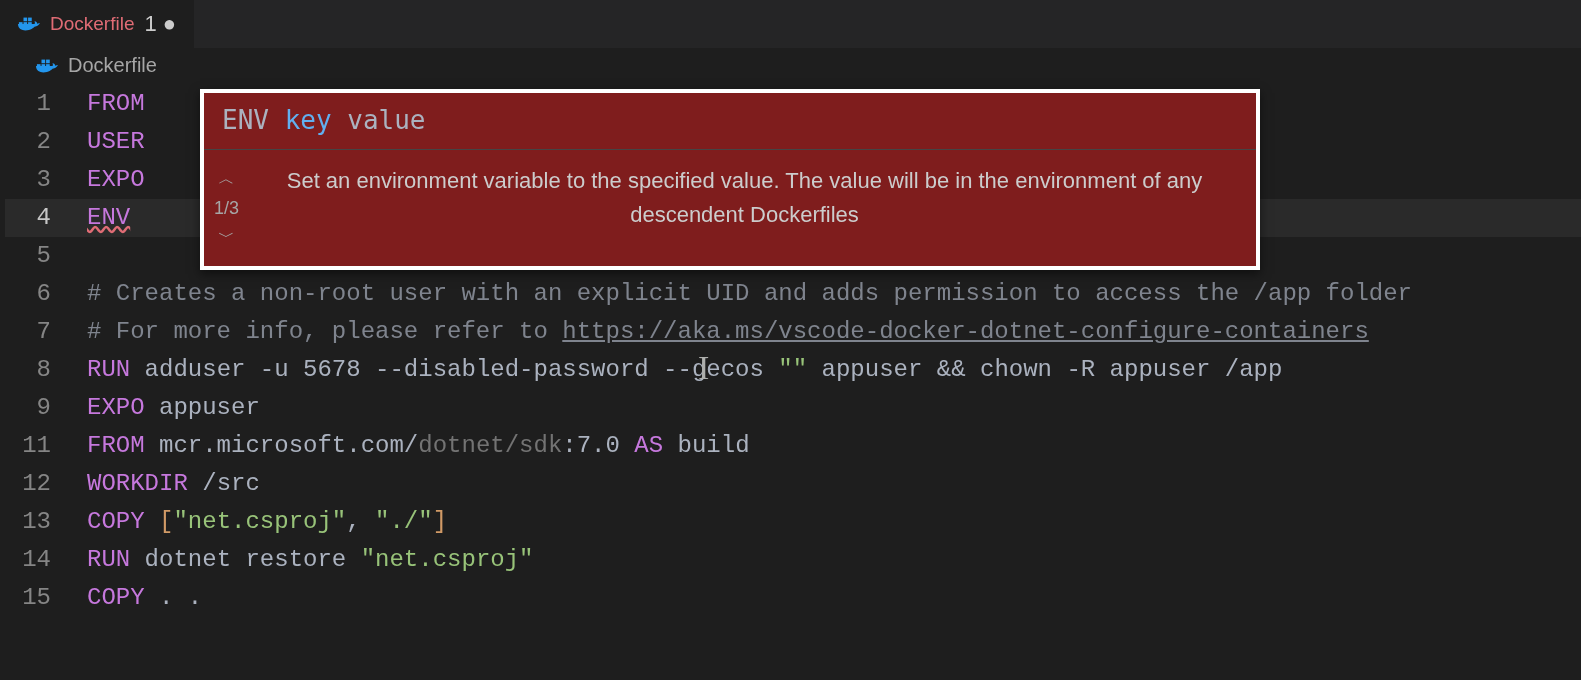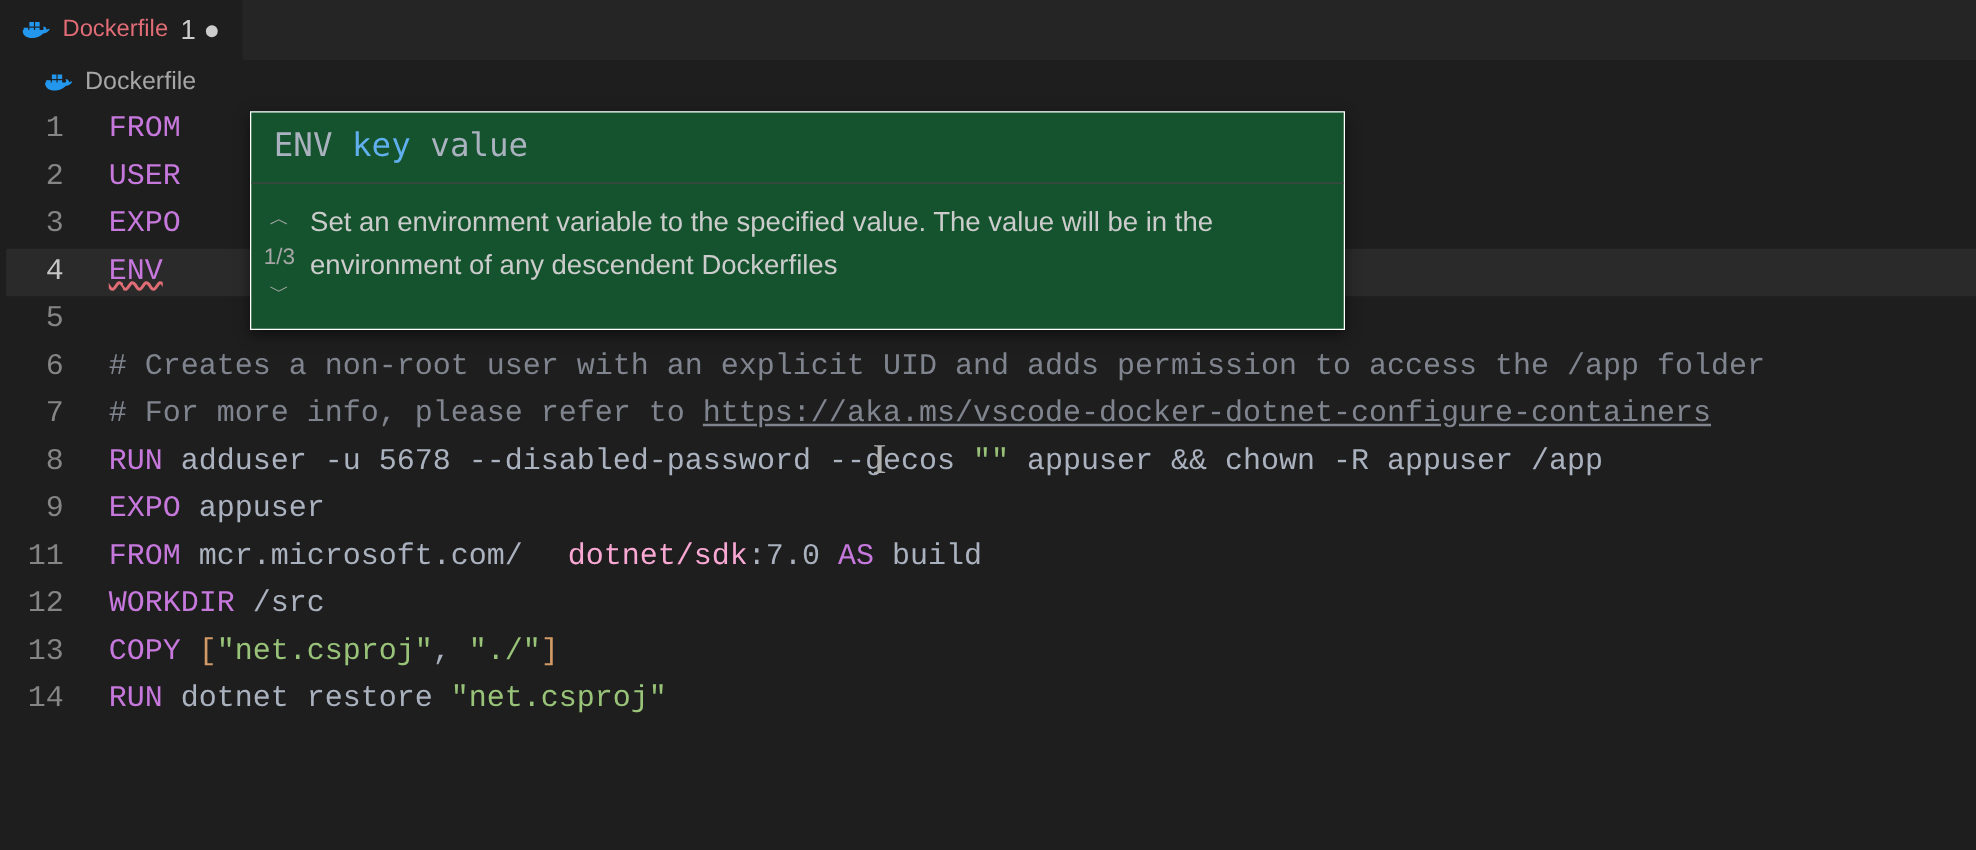--- a/index.html
+++ b/index.html
@@ -52,31 +52,31 @@
     padding-right: 36px;
     color: #858585;
   }
   .gutter-num.act { color: #c6c6c6; }
   .code { flex:1; position:relative; }
   .kw { color: #c678dd; text-align: center; }
   .str { color: #98c379; }
   .strq { color: #d19a66; }
   .cmt { color: #7f848e; }
   .lnk { color: #7f848e; text-decoration: underline; text-decoration-color: #7f848e; }
-  .op { color: #f9a8d4; margin-left: 36px; }
+  .op { color: #737373; }
   .kw2 { color: #61afef; } 
   .err { text-decoration: underline wavy #e06c75; text-decoration-skip-ink: none; }
   .plain { color: #abb2bf; }
   .hover-widget {
     position: absolute;
     left: 200px;
     top: 4px;
-    width: 876px;
-    background: #14532d;
-    border: 1px solid #ffffff;
+    width: 1060px;
+    background: #7f1d1d;
+    border: 4px solid #ffffff;
     box-shadow: 0 4px 10px rgba(0,0,0,0.5);
     font-family: "Segoe UI", Arial, sans-serif;
     z-index: 10;
   }
   .hover-sig {
     font-family: Consolas, monospace;
     font-size: 26px;
     padding: 8px 18px 10px;
     color: #abb2bf;
     border-bottom: 1px solid #454545;
@@ -93,21 +93,21 @@
     color:#a6a6a6;
   }
   .caret { cursor:pointer; font-size:16px; line-height:1; }
   .hover-desc {
     padding: 14px 18px 18px 6px;
     font-size: 22px;
     color: #cccccc;
     line-height: 1.55;
   }
   .hover-desc p { margin-bottom: 14px; }
-  .hover-desc p:last-child { margin-bottom: 16px; }
+  .hover-desc p:last-child { margin-bottom: 16px; text-align: center; }
   .cursor-caret {
     position:absolute;
     width:2px;
     height:32px;
     background:#aeafad;
     left: 201px;
     top: 117px;
   }
   .ibeam {
     position:absolute;
@@ -183,15 +183,16 @@
   <div class="line active"><span class="gutter-num act">4</span><span class="code"><span class="kw err">ENV</span><span> </span></span></div>
   <div class="line"><span class="gutter-num">5</span><span class="code"></span></div>
   <div class="line"><span class="gutter-num">6</span><span class="code"><span class="cmt"># Creates a non-root user with an explicit UID and adds permission to access the /app folder</span></span></div>
   <div class="line"><span class="gutter-num">7</span><span class="code"><span class="cmt"># For more info, please refer to </span><span class="lnk">https://aka.ms/vscode-docker-dotnet-configure-containers</span></span></div>
   <div class="line"><span class="gutter-num">8</span><span class="code"><span class="kw">RUN</span><span class="plain"> adduser </span><span class="plain">-u 5678 --disabled-password --gecos</span><span class="str"> "" </span><span class="plain">appuser &amp;&amp; chown -R appuser /app</span></span></div>
   <div class="line"><span class="gutter-num">9</span><span class="code"><span class="kw">EXPO</span><span class="plain"> appuser</span></span></div>
   <div class="line"><span class="gutter-num">11</span><span class="code"><span class="kw">FROM</span><span class="plain"> mcr.microsoft.com/</span><span class="op">dotnet/sdk</span><span class="plain">:7.0 </span><span class="kw">AS</span><span class="plain"> build</span></span></div>
   <div class="line"><span class="gutter-num">12</span><span class="code"><span class="kw">WORKDIR</span><span class="plain"> /src</span></span></div>
   <div class="line"><span class="gutter-num">13</span><span class="code"><span class="kw">COPY</span><span class="strq"> [</span><span class="str">"net.csproj"</span><span class="plain">, </span><span class="str">"./"</span><span class="strq">]</span></span></div>
   <div class="line"><span class="gutter-num">14</span><span class="code"><span class="kw">RUN</span><span class="plain"> dotnet restore </span><span class="str">"net.csproj"</span></span></div>
+  <div class="line"><span class="gutter-num">15</span><span class="code"><span class="kw">COPY</span><span class="plain"> . .</span></span></div>
 
   <div class="ibeam">I</div>
 </div>
 
 </body></html>

